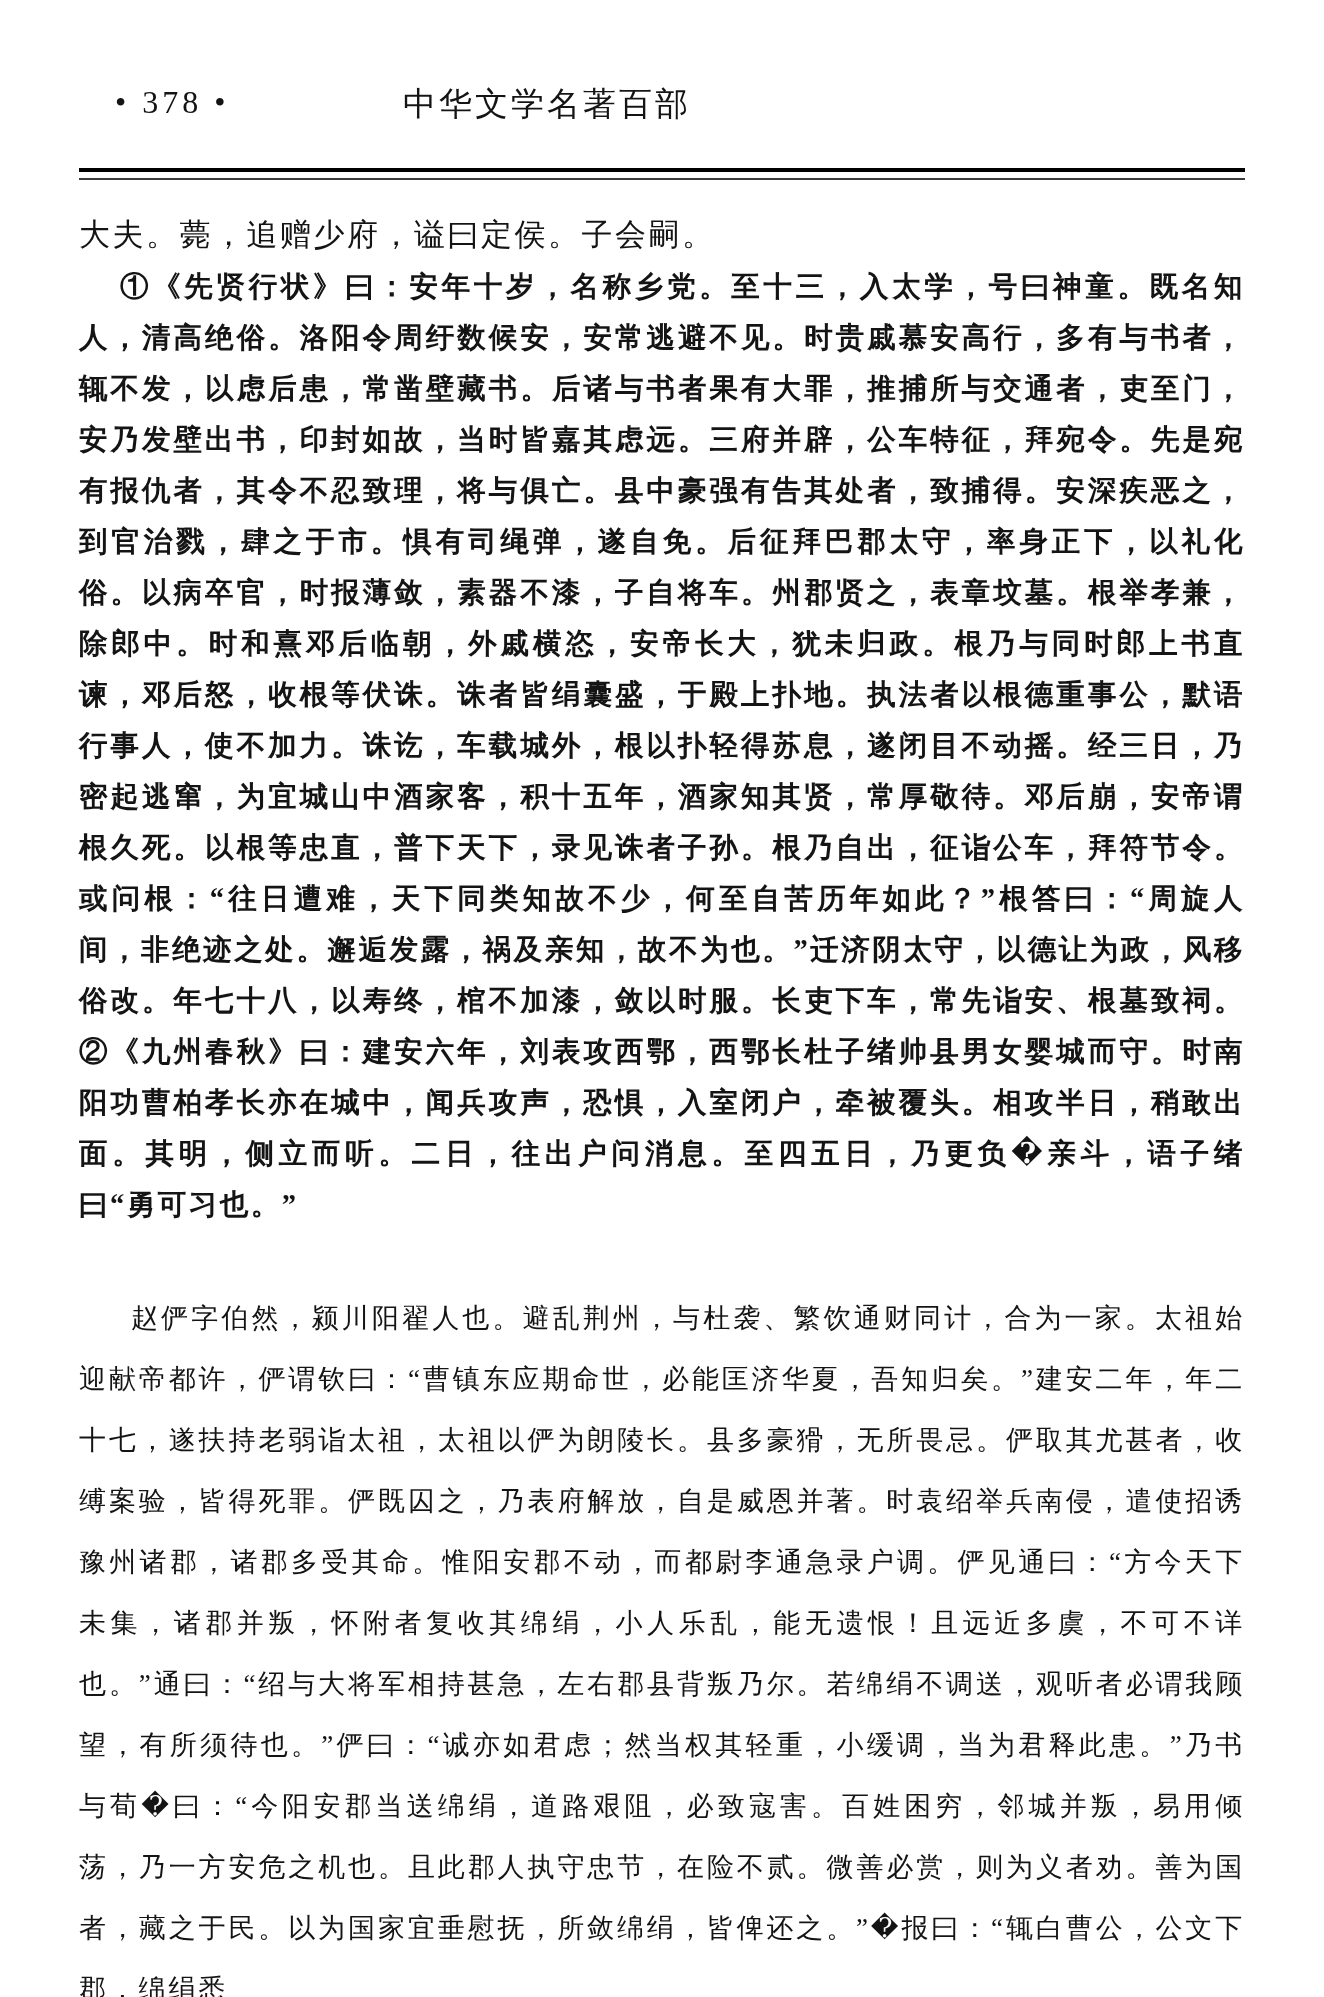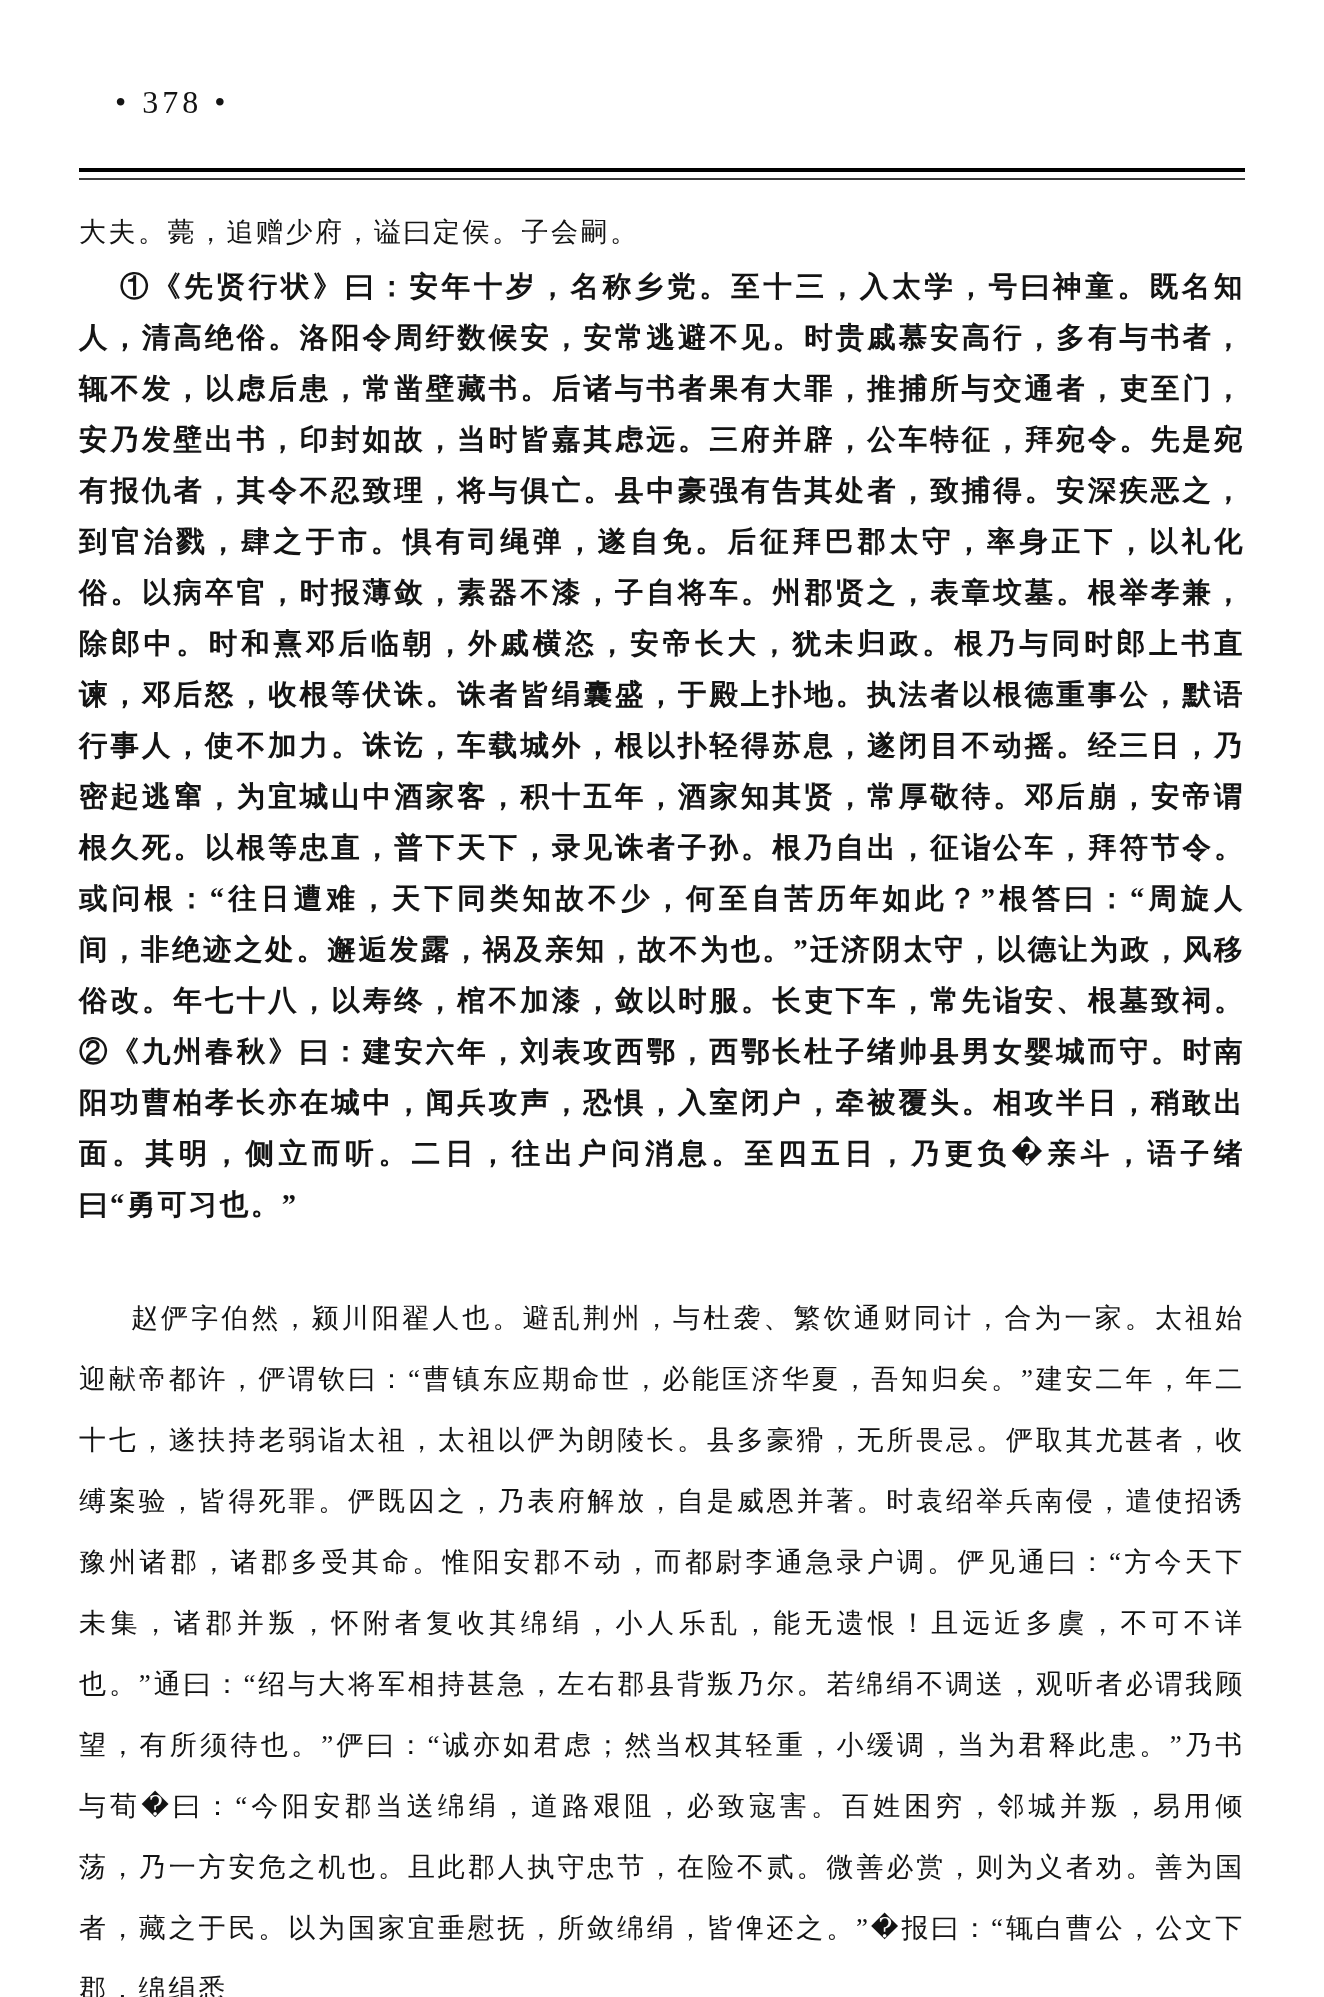--- a/index.html
+++ b/index.html
@@ -56,24 +56,23 @@
   .text-body {
     margin-top: 28px;
   }
   .text-body p {
     margin: 0;
     text-align: justify;
     word-break: break-all;
     overflow-wrap: anywhere;
   }
   p.main-cont {
-    font-size: 27px;
+    font-size: 31px;
     line-height: 53px;
     letter-spacing: 2.5px;
-    font-family: Liberation Mono, monospace;
   }
   p.annotation {
     font-size: 28.5px;
     line-height: 51px;
     letter-spacing: 2.5px;
     text-indent: 41px;
     font-weight: bold;
   }
   p.main-para {
     font-size: 27px;
@@ -83,20 +82,21 @@
     margin-top: 58px !important;
   }
 </style>
 </head>
 <body>
 
 <div class="page">
 
   <div class="header">
     <span class="page-num">• 378 •</span>
+    <span class="book-title">中华文学名著百部</span>
   </div>
 
   <div class="rule-thick"></div>
   <div class="rule-thin"></div>
 
   <div class="text-body">
     <p class="main-cont">大夫。薨，追赠少府，谥曰定侯。子会嗣。</p>
 
     <p class="annotation">①《先贤行状》曰：安年十岁，名称乡党。至十三，入太学，号曰神童。既名知人，清高绝俗。洛阳令周纡数候安，安常逃避不见。时贵戚慕安高行，多有与书者，辄不发，以虑后患，常凿壁藏书。后诸与书者果有大罪，推捕所与交通者，吏至门，安乃发壁出书，印封如故，当时皆嘉其虑远。三府并辟，公车特征，拜宛令。先是宛有报仇者，其令不忍致理，将与俱亡。县中豪强有告其处者，致捕得。安深疾恶之，到官治戮，肆之于市。惧有司绳弹，遂自免。后征拜巴郡太守，率身正下，以礼化俗。以病卒官，时报薄敛，素器不漆，子自将车。州郡贤之，表章坟墓。根举孝兼，除郎中。时和熹邓后临朝，外戚横恣，安帝长大，犹未归政。根乃与同时郎上书直谏，邓后怒，收根等伏诛。诛者皆绢囊盛，于殿上扑地。执法者以根德重事公，默语行事人，使不加力。诛讫，车载城外，根以扑轻得苏息，遂闭目不动摇。经三日，乃密起逃窜，为宜城山中酒家客，积十五年，酒家知其贤，常厚敬待。邓后崩，安帝谓根久死。以根等忠直，普下天下，录见诛者子孙。根乃自出，征诣公车，拜符节令。或问根：“往日遭难，天下同类知故不少，何至自苦历年如此？”根答曰：“周旋人间，非绝迹之处。邂逅发露，祸及亲知，故不为也。”迁济阴太守，以德让为政，风移俗改。年七十八，以寿终，棺不加漆，敛以时服。长吏下车，常先诣安、根墓致祠。②《九州春秋》曰：建安六年，刘表攻西鄂，西鄂长杜子绪帅县男女婴城而守。时南阳功曹柏孝长亦在城中，闻兵攻声，恐惧，入室闭户，牵被覆头。相攻半日，稍敢出面。其明，侧立而听。二日，往出户问消息。至四五日，乃更负�亲斗，语子绪曰“勇可习也。”</p>
 

